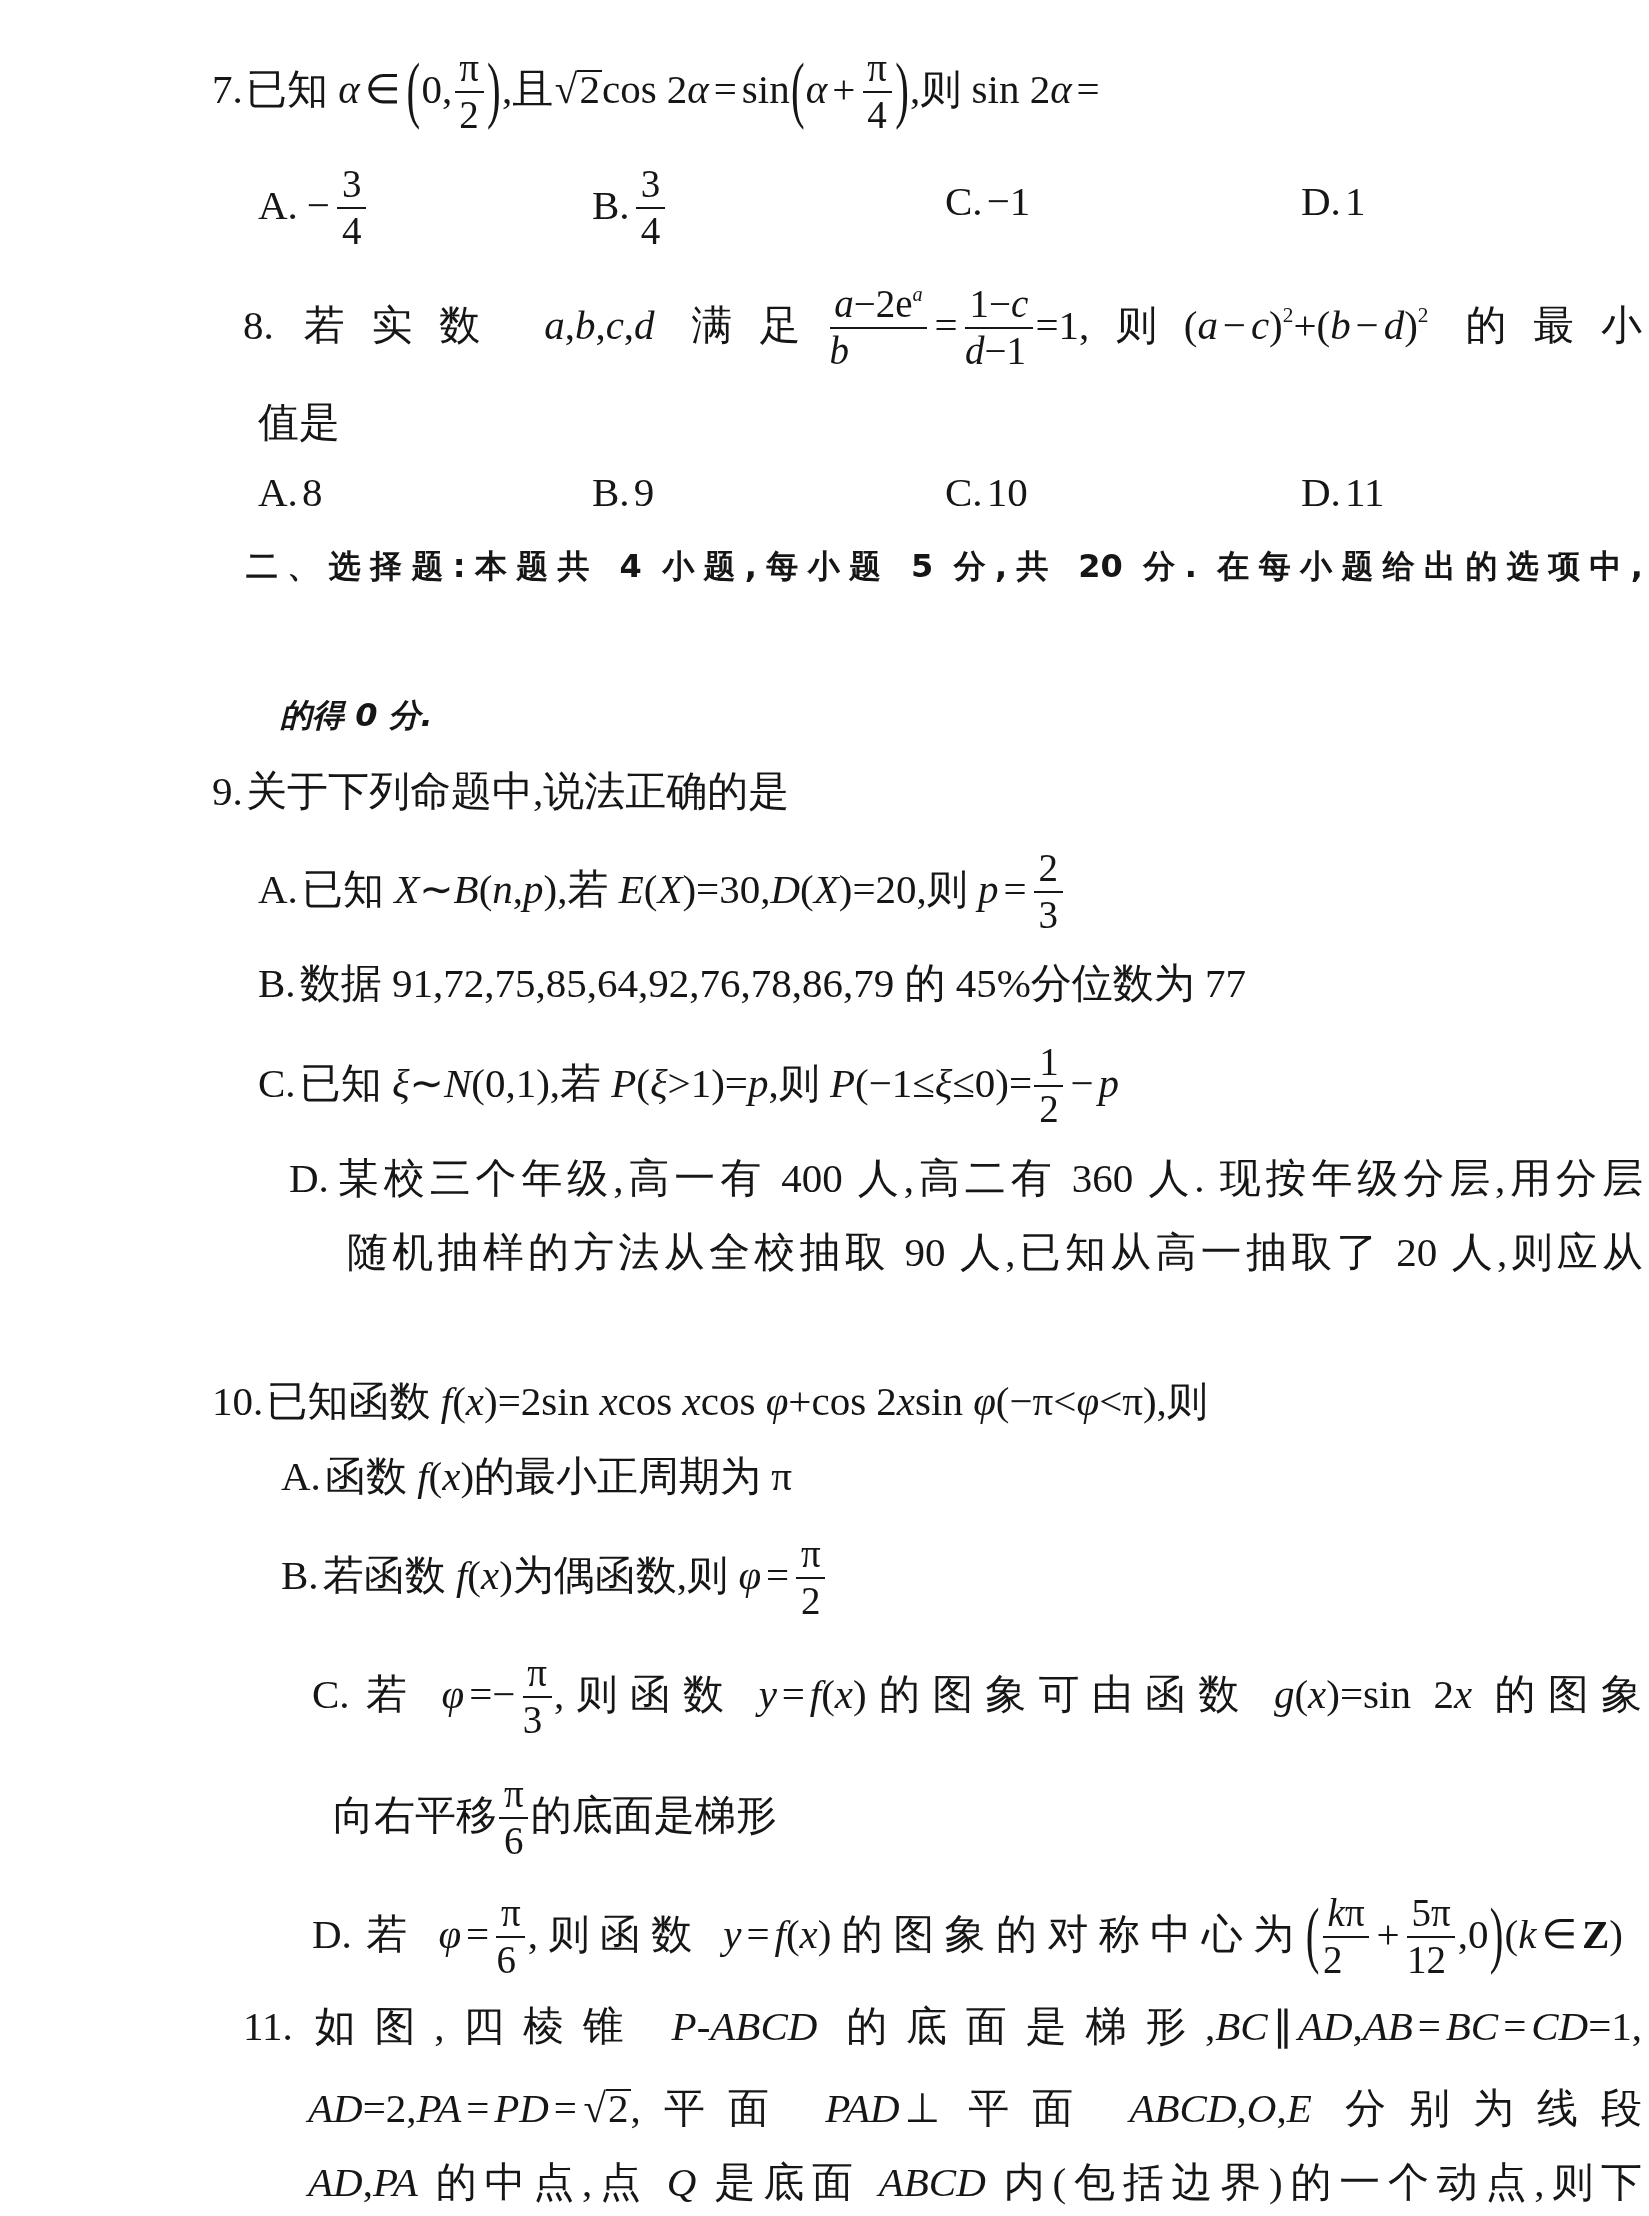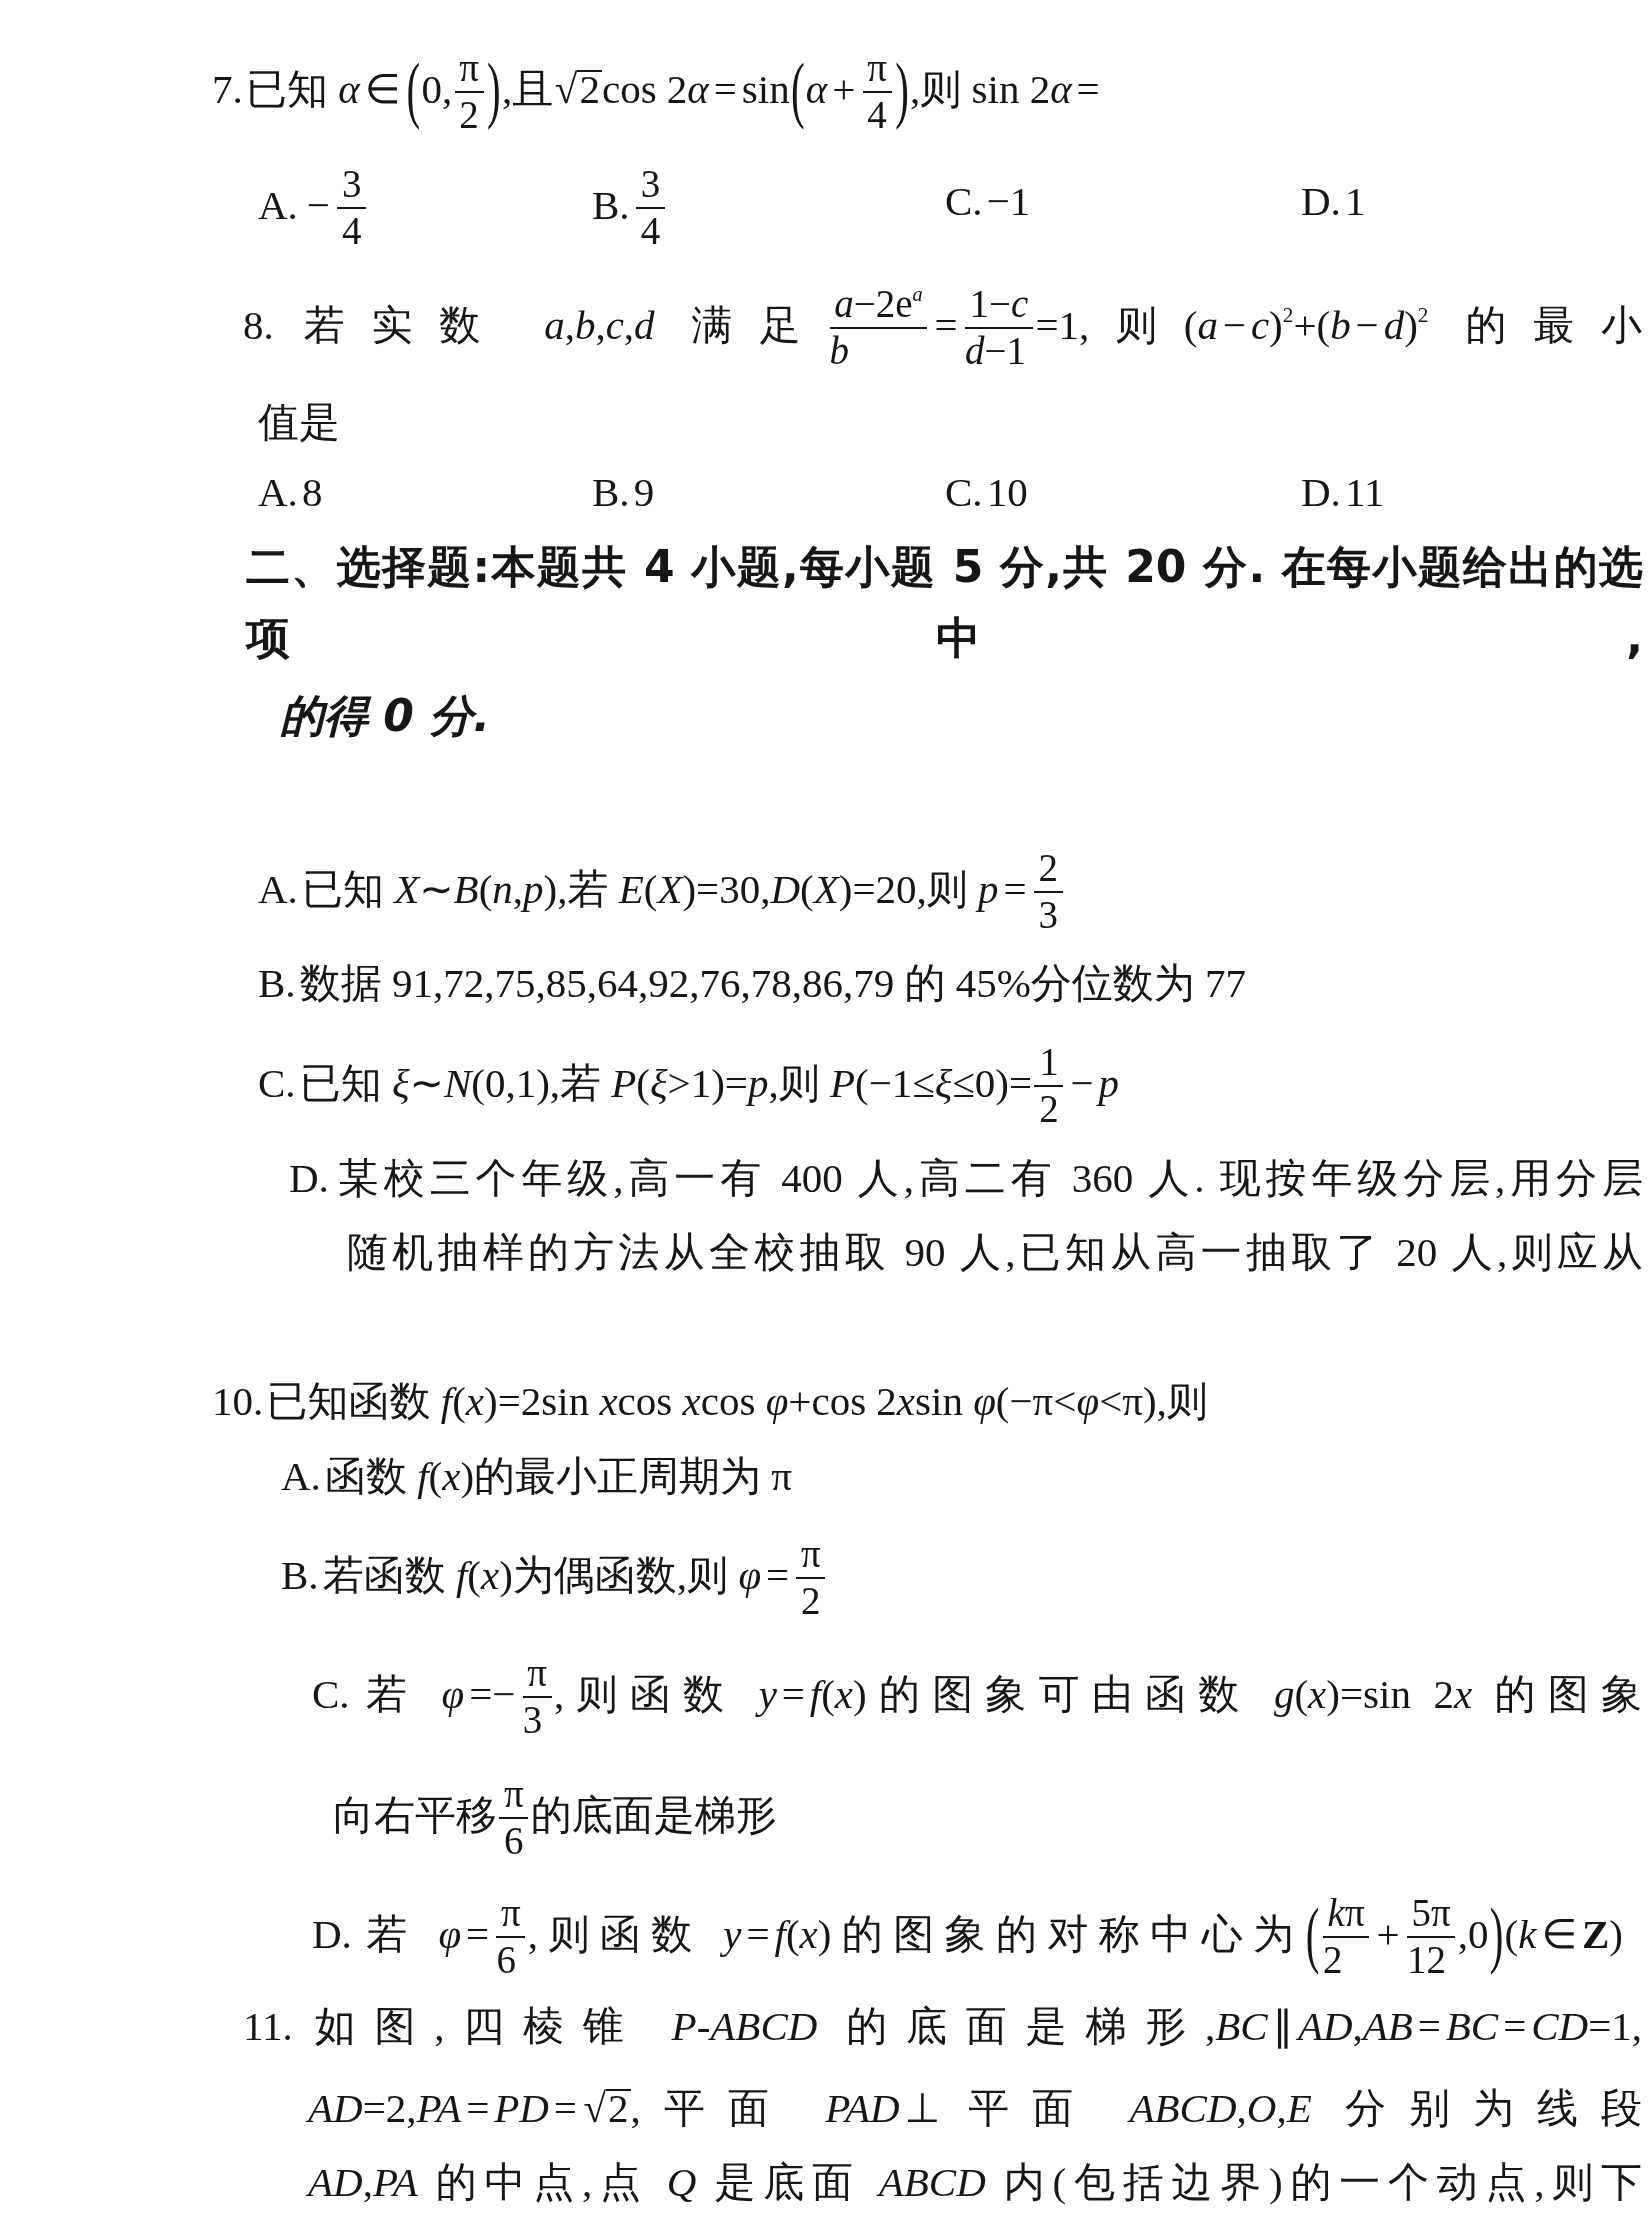--- a/index.html
+++ b/index.html
@@ -21,21 +21,21 @@
     display: inline-block; vertical-align: middle; text-align: center;
     line-height: 1.05; font-size: 39px; margin: 0 0.06em; position: relative; top: -0.04em;
   }
   .frac > .n { display: block; padding: 0 0.12em 0.04em; border-bottom: 2.2px solid #161616; }
   .frac > .d { display: block; padding-top: 0.05em; }
   .bp { display: inline-block; transform: scaleY(1.8); line-height: 1; margin: 0 0.03em; }
   .sq { margin-left: 0.04em; }
   .ov { display: inline-block; line-height: 0.85; border-top: 2.2px solid #161616; padding: 0 0.05em; }
   .num { margin-right: 0.08em; }
   .lbl { margin-right: 0.1em; }
-  .hdr { font-weight: bold; font-family: "DejaVu Sans", sans-serif; font-size: 44px; }
+  .hdr { font-weight: bold; font-family: "DejaVu Sans", sans-serif; font-size: 32px; }
   .opt { position: absolute; height: 71px; line-height: 71px; font-size: 41px; white-space: nowrap; }
 </style>
 </head>
 <body>
 
 <div class="page">
 
   <div class="ln" style="top:50px;left:212px;"><span class="num">7.</span><span>已知 </span><span class="mi">α</span><span class="op">∈</span><span class="bp">(</span><span>0,</span><span class="frac"><span class="n">π</span><span class="d">2</span></span><span class="bp">)</span><span>,且</span><span class="sq">√</span><span class="ov">2</span><span>cos 2</span><span class="mi">α</span><span class="op">=</span><span>sin</span><span class="bp">(</span><span class="mi">α</span><span class="op">+</span><span class="frac"><span class="n">π</span><span class="d">4</span></span><span class="bp">)</span><span>,则 sin 2</span><span class="mi">α</span><span class="op">=</span></div>
 
   <div class="opt" style="top:166px;left:258px;"><span class="lbl">A.</span><span class="op">−</span><span class="frac"><span class="n">3</span><span class="d">4</span></span></div>
@@ -47,20 +47,21 @@
   <div class="ln" style="top:387px;left:258px;"><span>值是</span></div>
 
   <div class="opt" style="top:457px;left:258px;"><span class="lbl">A.</span><span>8</span></div>
   <div class="opt" style="top:457px;left:592px;"><span class="lbl">B.</span><span>9</span></div>
   <div class="opt" style="top:457px;left:945px;"><span class="lbl">C.</span><span>10</span></div>
   <div class="opt" style="top:457px;left:1301px;"><span class="lbl">D.</span><span>11</span></div>
 
   <div class="ln just hdr" style="top:531px;left:215px;width:1397px;">二、选择题:本题共 4 小题,每小题 5 分,共 20 分. 在每小题给出的选项中,</div>
   <div class="ln hdr" style="top:680px;left:280px;font-style:italic;">的得 0 分.</div>
 
+  <div class="ln" style="top:756px;left:212px;"><span class="num">9.</span><span>关于下列命题中,说法正确的是</span></div>
 
   <div class="ln" style="top:850px;left:258px;"><span class="lbl">A.</span><span>已知 </span><span class="mi">X</span><span>∼</span><span class="mi">B</span><span>(</span><span class="mi">n</span><span>,</span><span class="mi">p</span><span>),若 </span><span class="mi">E</span><span>(</span><span class="mi">X</span><span>)=30,</span><span class="mi">D</span><span>(</span><span class="mi">X</span><span>)=20,则 </span><span class="mi">p</span><span class="op">=</span><span class="frac"><span class="n">2</span><span class="d">3</span></span></div>
 
   <div class="ln" style="top:948px;left:258px;"><span class="lbl">B.</span><span>数据 91,72,75,85,64,92,76,78,86,79 的 45%分位数为 77</span></div>
 
   <div class="ln" style="top:1044px;left:258px;"><span class="lbl">C.</span><span>已知 </span><span class="mi">ξ</span><span>∼</span><span class="mi">N</span><span>(0,1),若 </span><span class="mi">P</span><span>(</span><span class="mi">ξ</span><span>&gt;1)=</span><span class="mi">p</span><span>,则 </span><span class="mi">P</span><span>(−1≤</span><span class="mi">ξ</span><span>≤0)=</span><span class="frac"><span class="n">1</span><span class="d">2</span></span><span class="op">−</span><span class="mi">p</span></div>
 
   <div class="ln just" style="top:1143px;left:258px;width:1354px;"><span class="lbl">D.</span><span>某校三个年级,高一有 400 人,高二有 360 人. 现按年级分层,用分层</span></div>
   <div class="ln just" style="top:1217px;left:316px;width:1296px;">随机抽样的方法从全校抽取 90 人,已知从高一抽取了 20 人,则应从</div>
 

